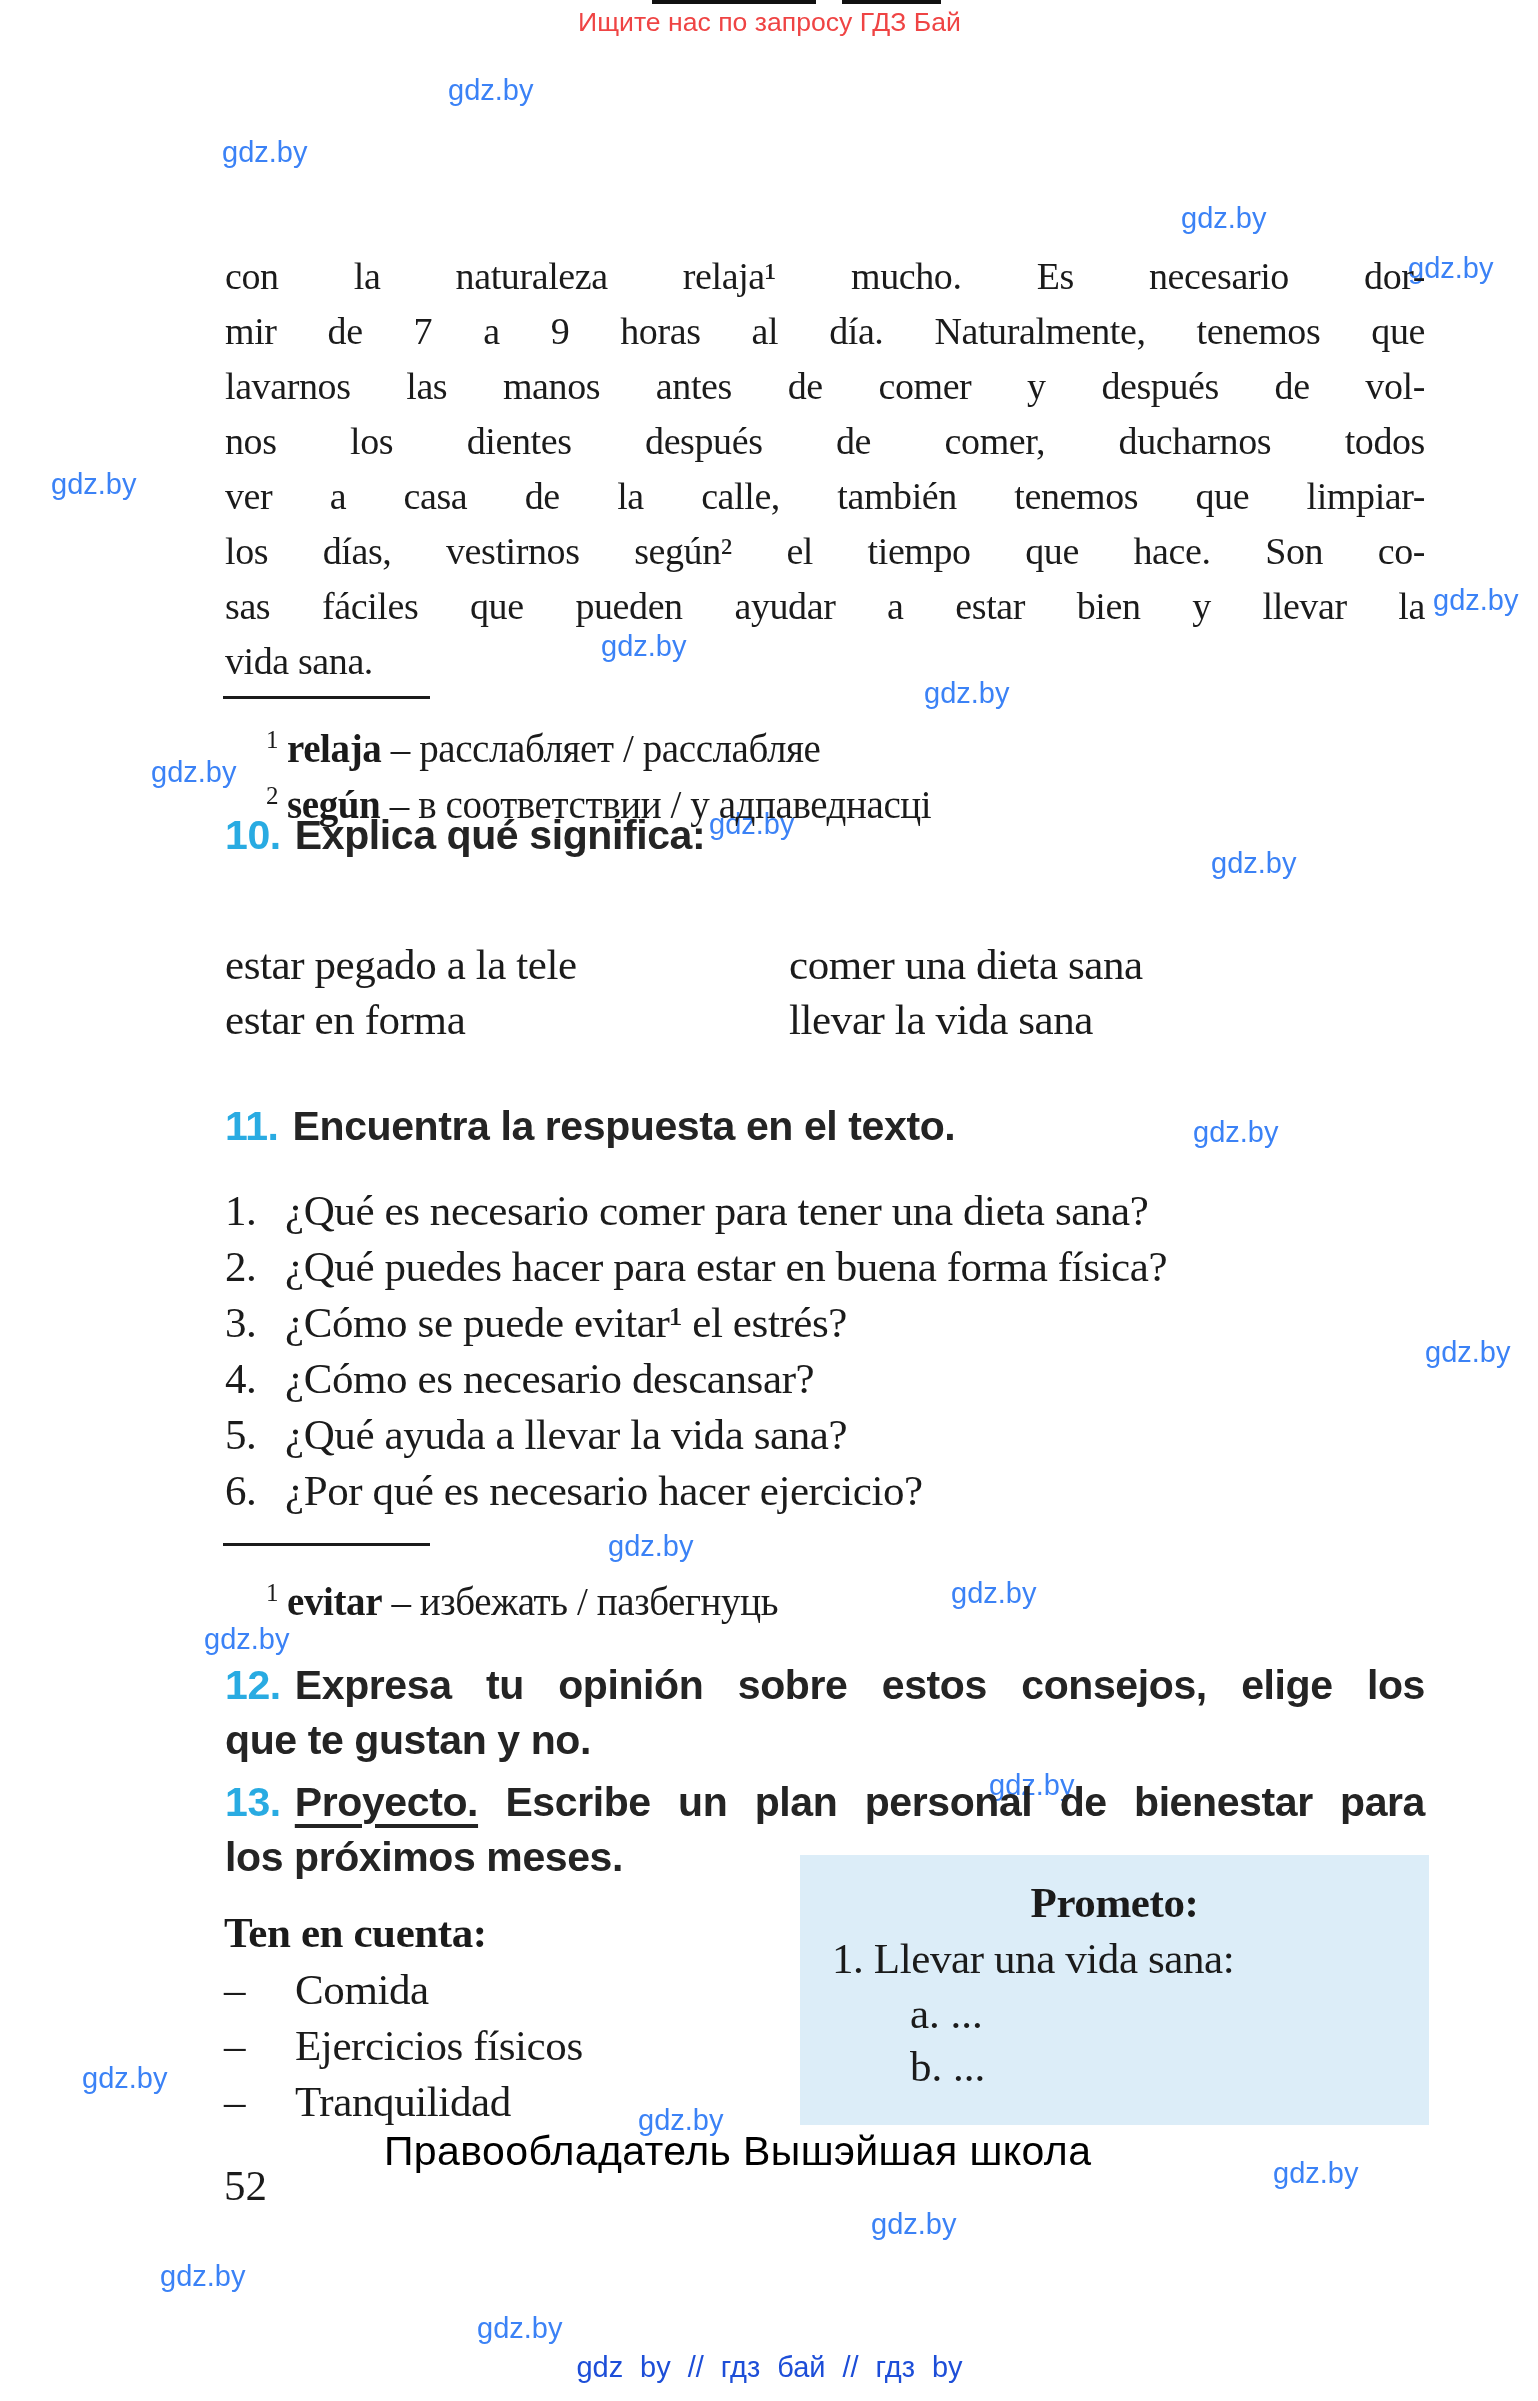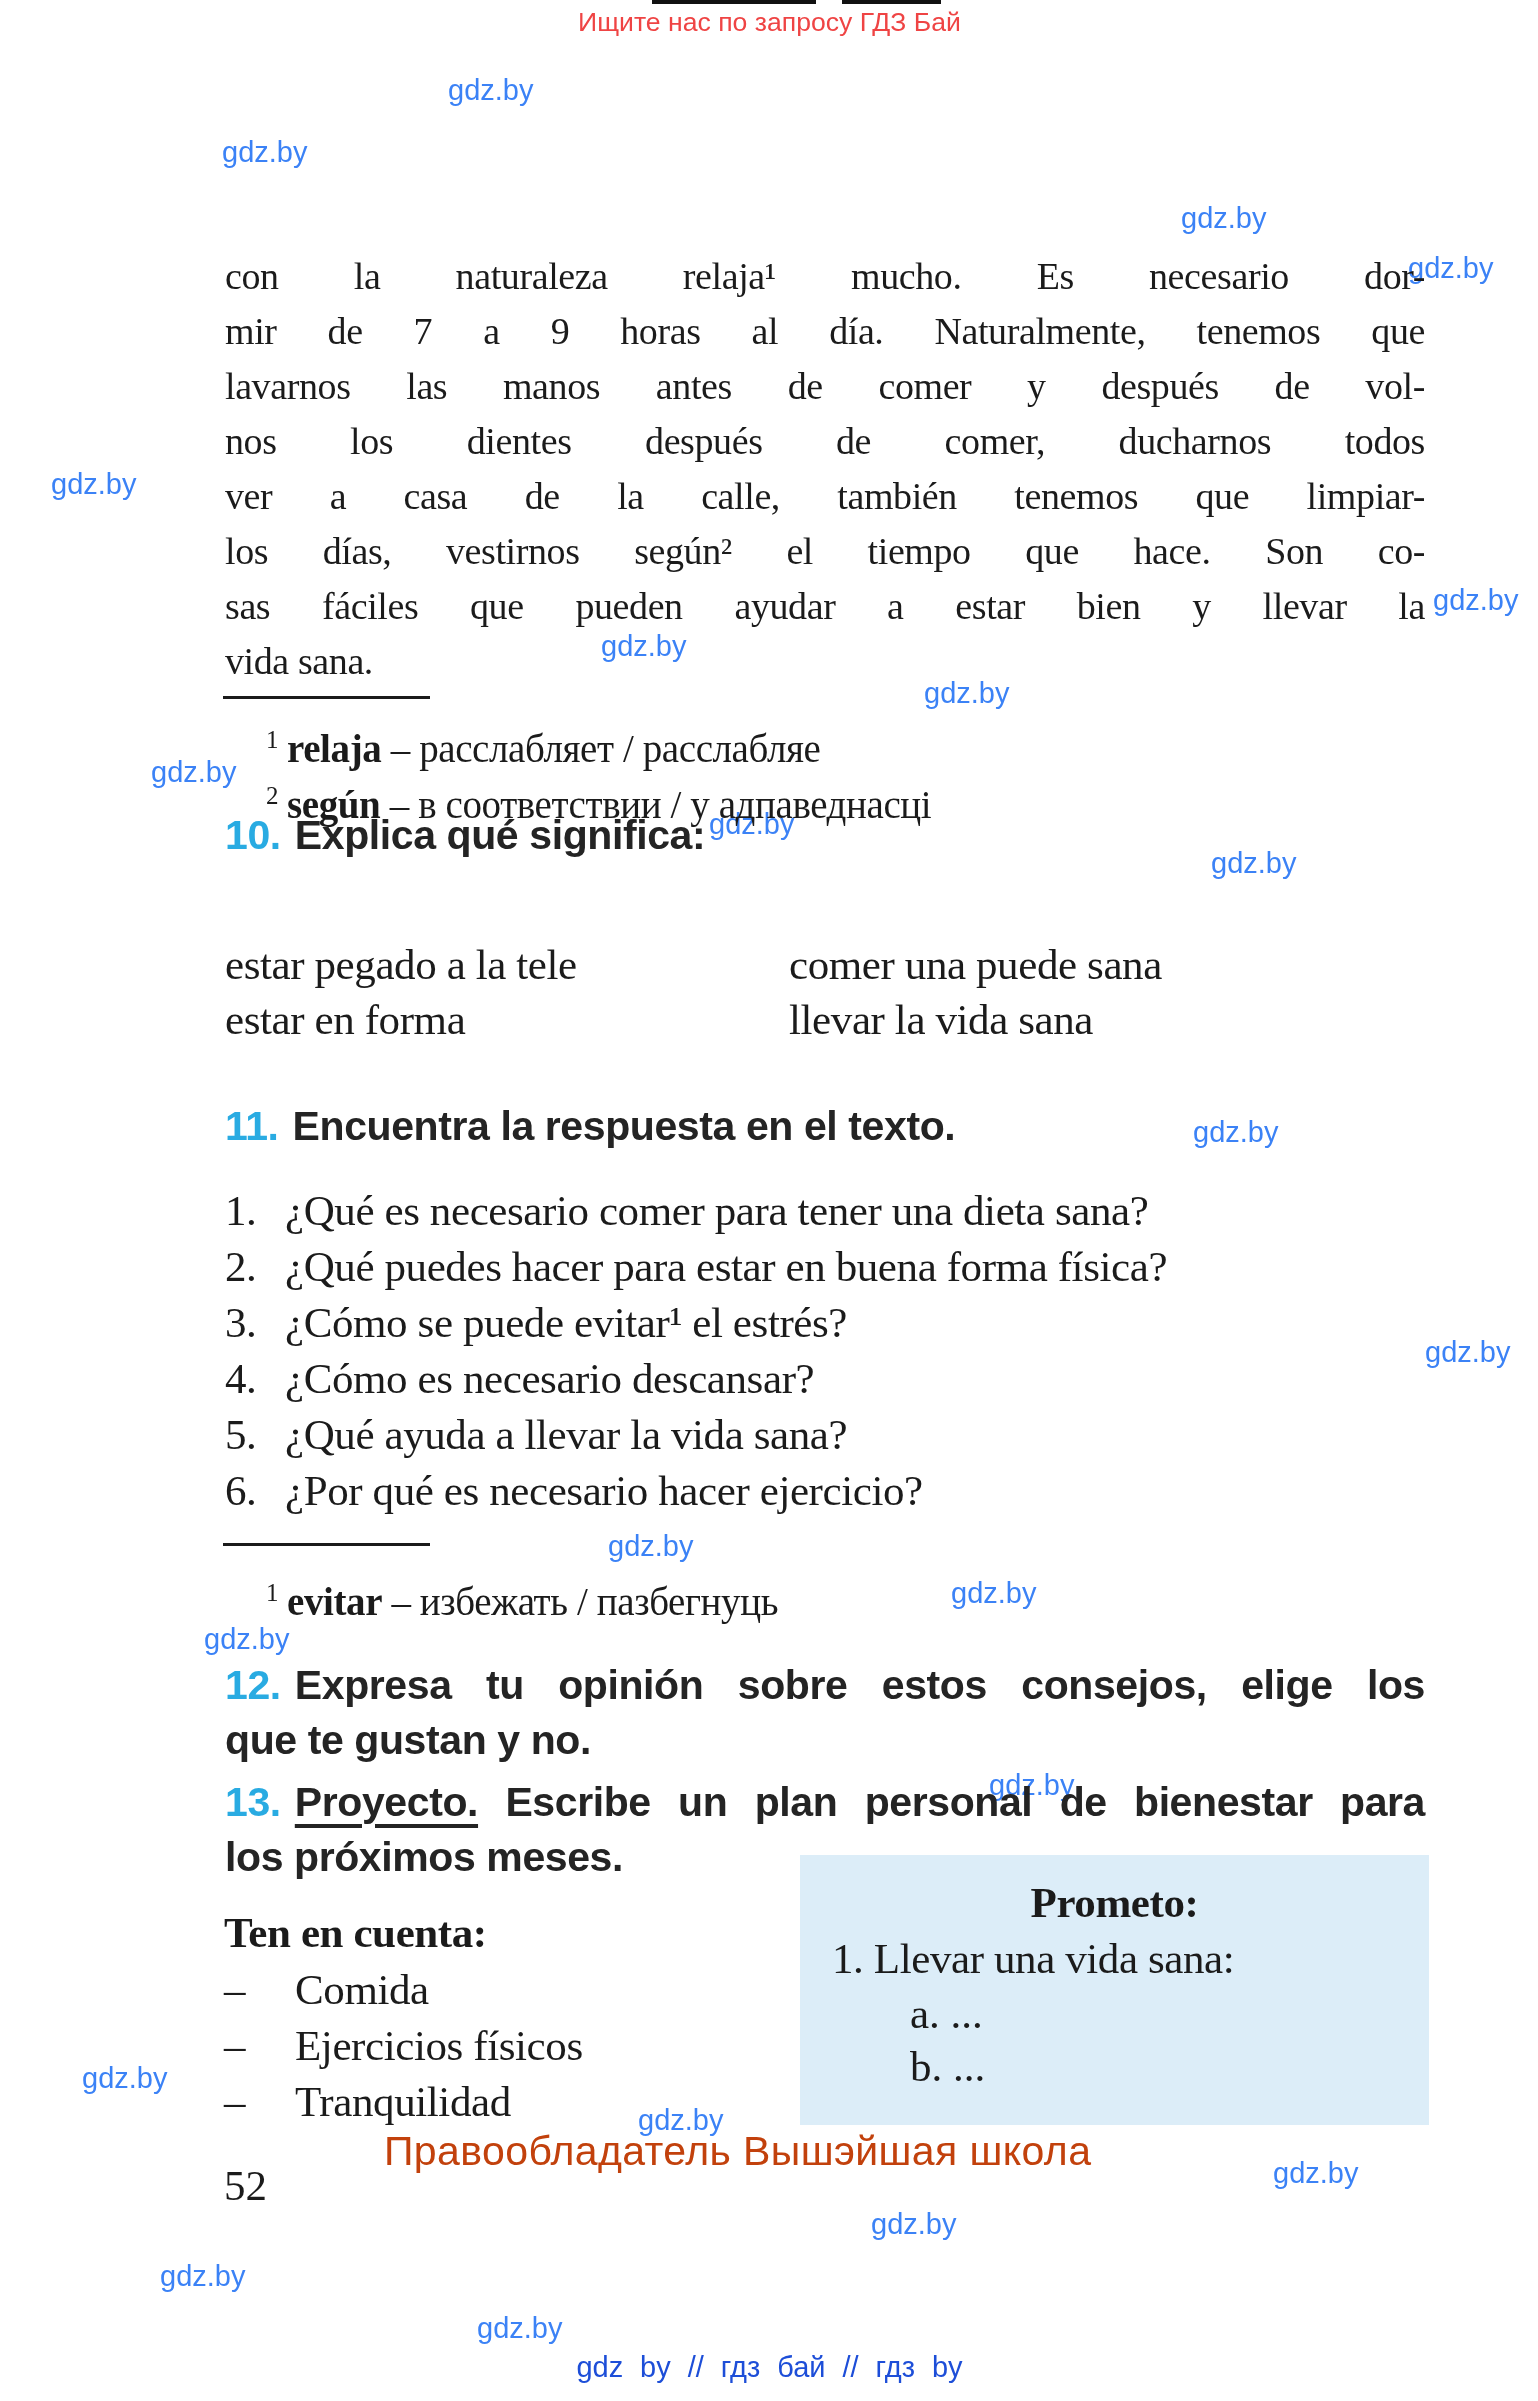--- a/index.html
+++ b/index.html
@@ -63,21 +63,21 @@
   .bb-title { text-align:center; padding-top:23px; font-size:43px; font-weight:bold; line-height:50px; letter-spacing:-0.4px; }
   .bb-line1 { padding-left:32px; margin-top:6.2px; font-size:43px; line-height:50px; letter-spacing:-0.4px; }
   .bb-item { padding-left:110px; margin-top:7px; font-size:43px; line-height:46px; }
 
   
   .pagenum { left:224px; top:2161px; font-size:43px; }
 
   
   .pink {
     left:384px; top:2128px; font-family:"Liberation Sans", sans-serif;
-    font-size:41px; color:#c2410c; white-space:nowrap; letter-spacing:0.4px;
+    font-size:41px; color:#000000; white-space:nowrap; letter-spacing:0.4px;
   }
 
   
   .footer {
     left:0; right:0; top:2351px; text-align:center;
     font-family:"Liberation Sans", sans-serif; font-size:29px;
     color:#1d4ed8; word-spacing:8.9px;
   }
 </style>
 </head>
@@ -132,21 +132,21 @@
   <div class="fnrow">
     <sup>2</sup><span class="fnword">según</span> <span>– в соответствии / у адпаведнасці</span>
   </div>
 </div>
 
 <div class="abs exhead" style="left:225px; top:808px;">
   <span class="exnum">10.</span><span>Explica qué significa:</span>
 </div>
 <div class="abs colitem" style="left:225px; top:940px;">estar pegado a la tele</div>
 <div class="abs colitem" style="left:225px; top:995px;">estar en forma</div>
-<div class="abs colitem" style="left:789px; top:940px;">comer una puede sana</div>
+<div class="abs colitem" style="left:789px; top:940px;">comer una dieta sana</div>
 <div class="abs colitem" style="left:789px; top:995px;">llevar la vida sana</div>
 
 <div class="abs exhead" style="left:225px; top:1099px;">
   <span class="exnum">11.</span><span>Encuentra la respuesta en el texto.</span>
 </div>
 <div class="abs questions">
   <div class="qrow">
     <span class="qnum">1.</span>
       <span>¿Qué es necesario comer para tener una dieta sana?</span>
   </div>

